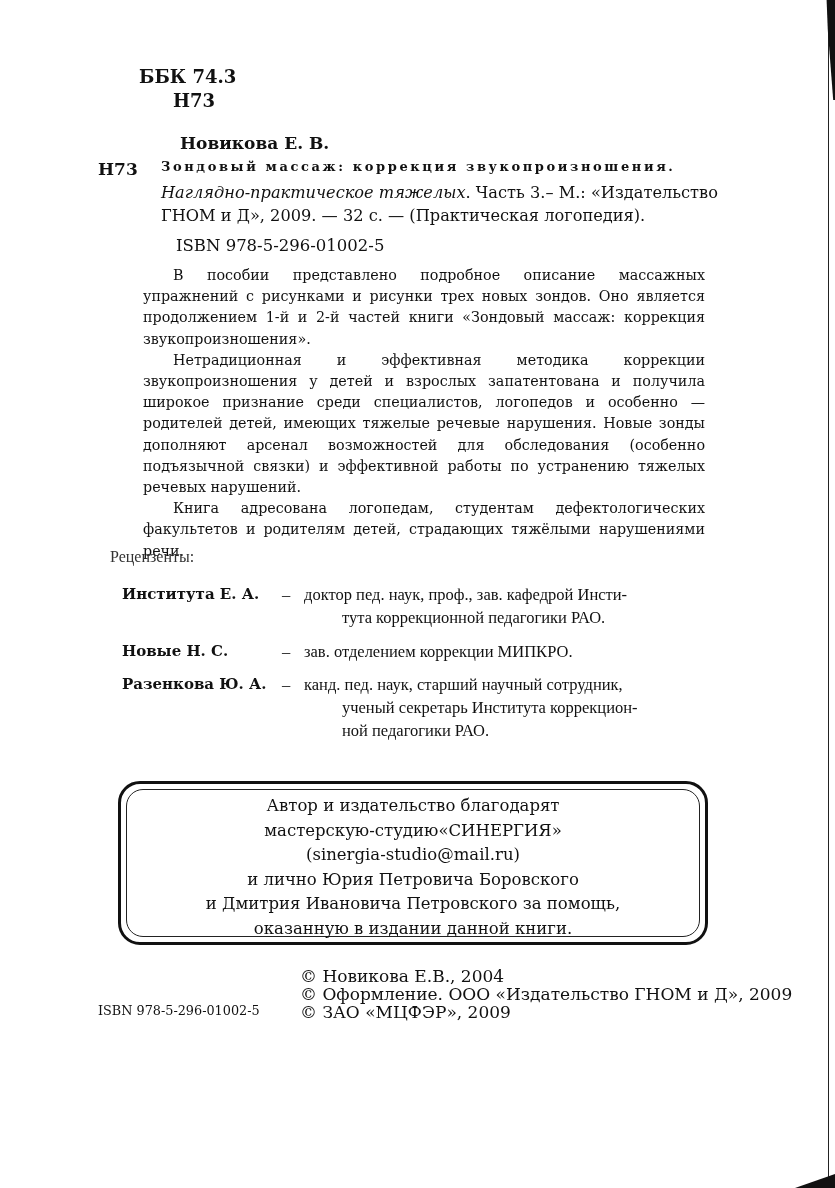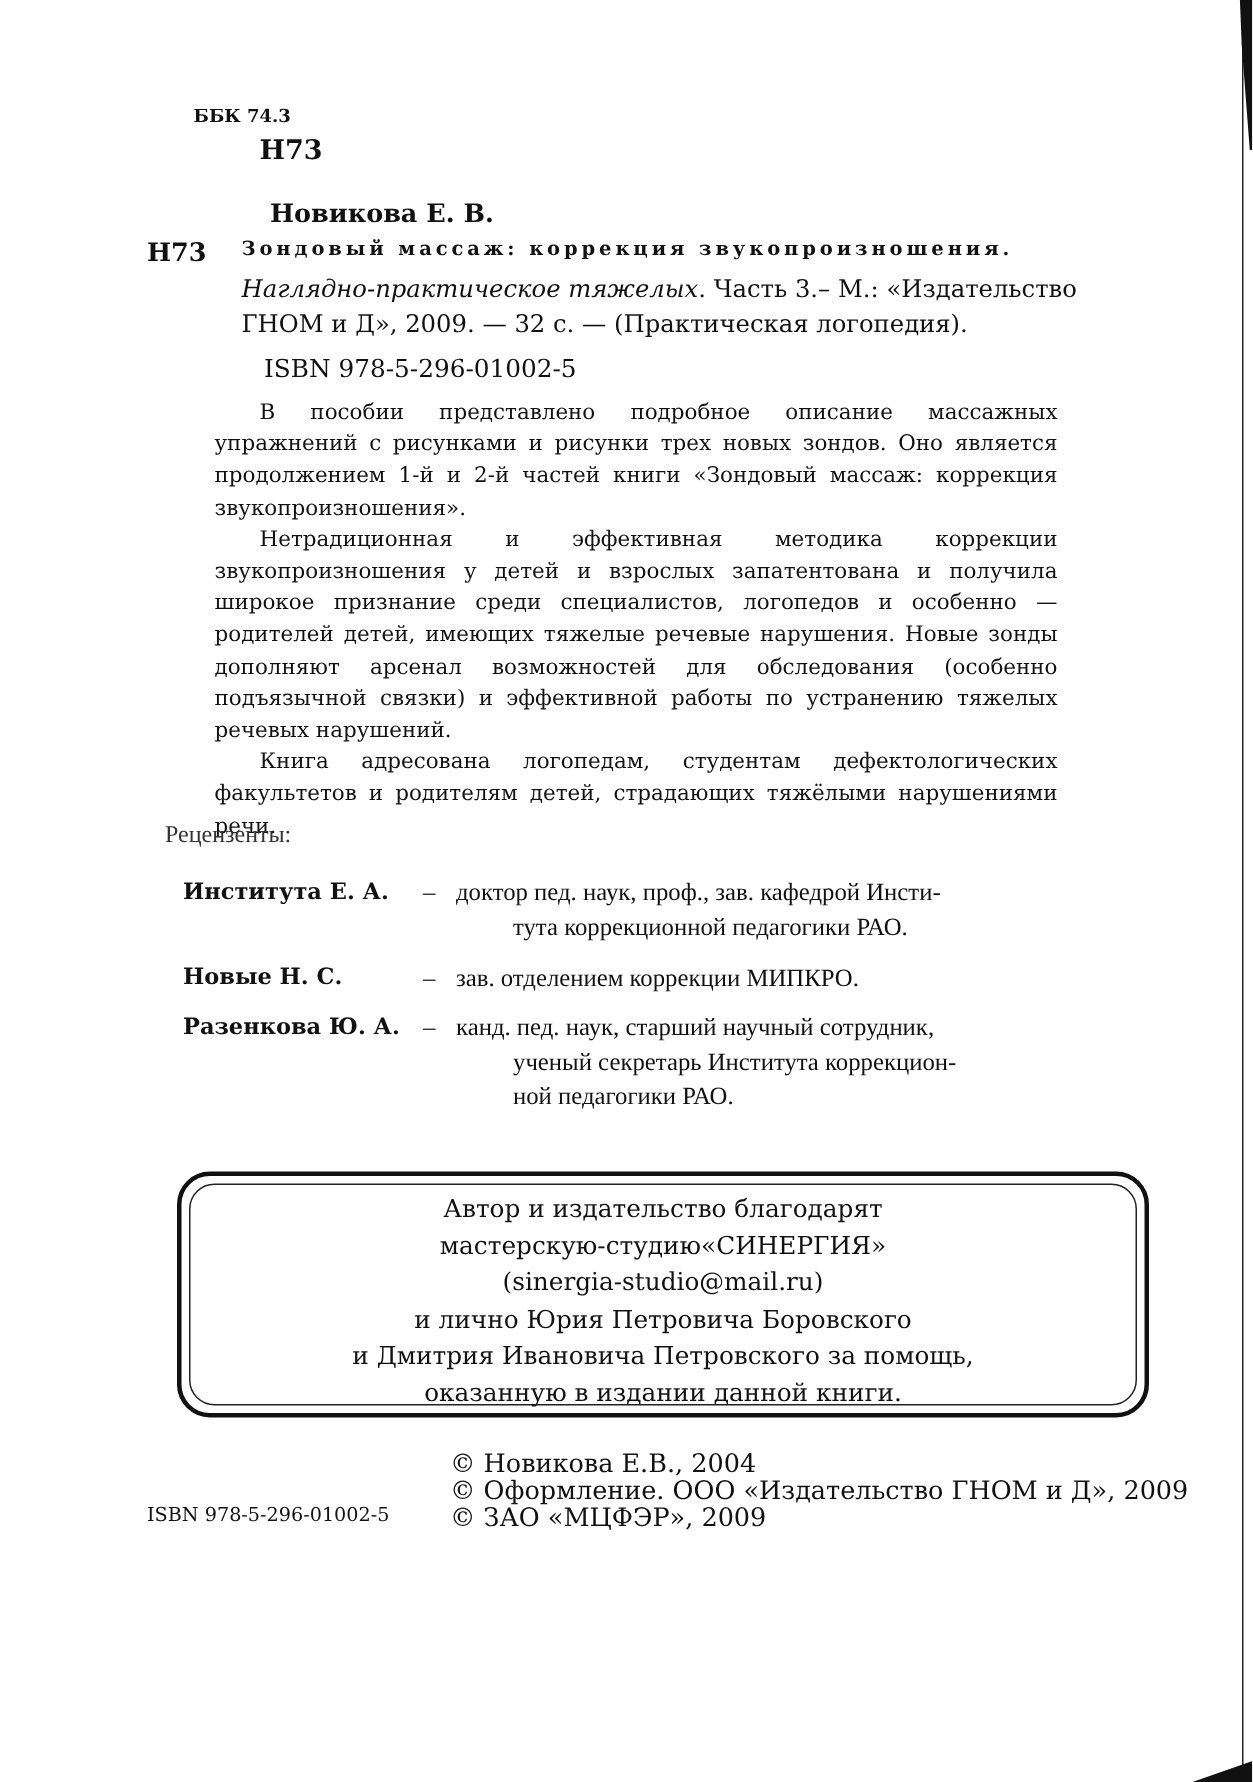--- a/index.html
+++ b/index.html
@@ -1,40 +1,40 @@
 <!DOCTYPE html>
 <html><head>
   <meta charset="utf-8">
   <style>
     html, body { margin: 0; padding: 0; }
     body {
       width: 835px; height: 1188px; background: #ffffff; position: relative; overflow: hidden;
       font-family: "DejaVu Serif", "Liberation Serif", serif; color: #111;
     }
     .abs { position: absolute; white-space: nowrap; }
-    .bbk { left: 129px; top: 66px; font-weight: bold; font-size: 12px; line-height: 22px; }
+    .bbk { left: 139px; top: 66px; font-weight: bold; font-size: 18px; line-height: 22px; }
     .bbk2 { left: 173px; top: 90px; font-weight: bold; font-size: 18px; line-height: 22px; }
     .author { left: 161px; top: 133px; font-weight: bold; font-size: 17px; margin-left: 19px; }
     .h73 { left: 98px; top: 159px; font-weight: bold; font-size: 17px; }
     .title { left: 161px; top: 159px; font-weight: bold; font-size: 13px; letter-spacing: 2.6px; }
     .bib1 { left: 161px; top: 183px; font-size: 16.2px; }
     .bib1 i { font-style: italic; }
     .bib2 { left: 161px; top: 206px; font-size: 16.2px; }
     .isbn { left: 176px; top: 236px; font-size: 16.5px; }
     .abstract { position: absolute; left: 143px; top: 265px; width: 562px; font-size: 14.3px; line-height: 21.2px; text-align: justify; }
     .abstract p { margin: 0; text-indent: 30px; }
     .rev-label { left: 110px; top: 548px; font-family: "Liberation Serif", serif; font-size: 16px; color: #333; }
     .rev { position: absolute; left: 122px; width: 590px; font-family: "Liberation Serif", serif; font-size: 16.5px; line-height: 23px; }
     .rev .name { position: absolute; left: 0; top: 0; font-weight: bold; font-family: "DejaVu Serif", serif; font-size: 15px; }
     .rev .dash { position: absolute; left: 160px; top: 0; }
     .rev .desc { position: absolute; left: 182px; top: 0; width: 400px; }
     .rev .desc span { display: block; }
     .rev .desc span.cont { padding-left: 38px; }
     .thanks {
-      position: absolute; left: 118px; top: 781px; width: 648px; height: 164px;
+      position: absolute; left: 118px; top: 781px; width: 590px; height: 164px;
       border: 3.5px solid #111; border-radius: 22px; box-sizing: border-box;
     }
     .thanks-inner {
       position: absolute; left: 5px; top: 5px; right: 5px; bottom: 5px;
       border: 1.5px solid #222; border-radius: 17px;
     }
     .thanks-text {
       position: absolute; left: 0; right: 0; top: 10px; text-align: center;
       font-size: 16.5px; line-height: 24.5px;
     }

